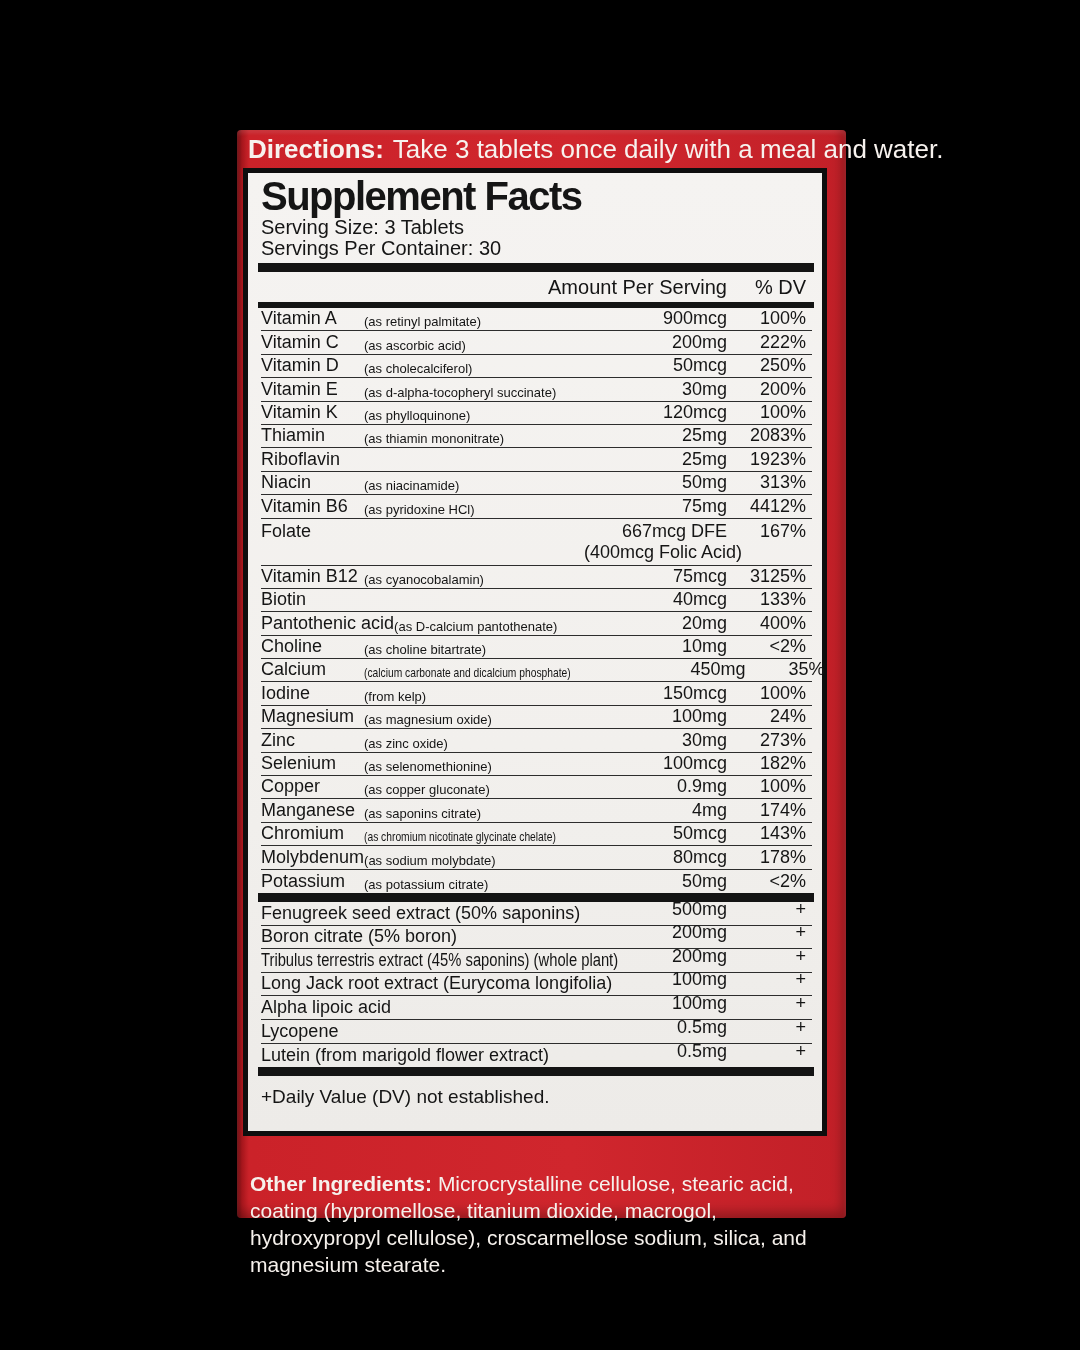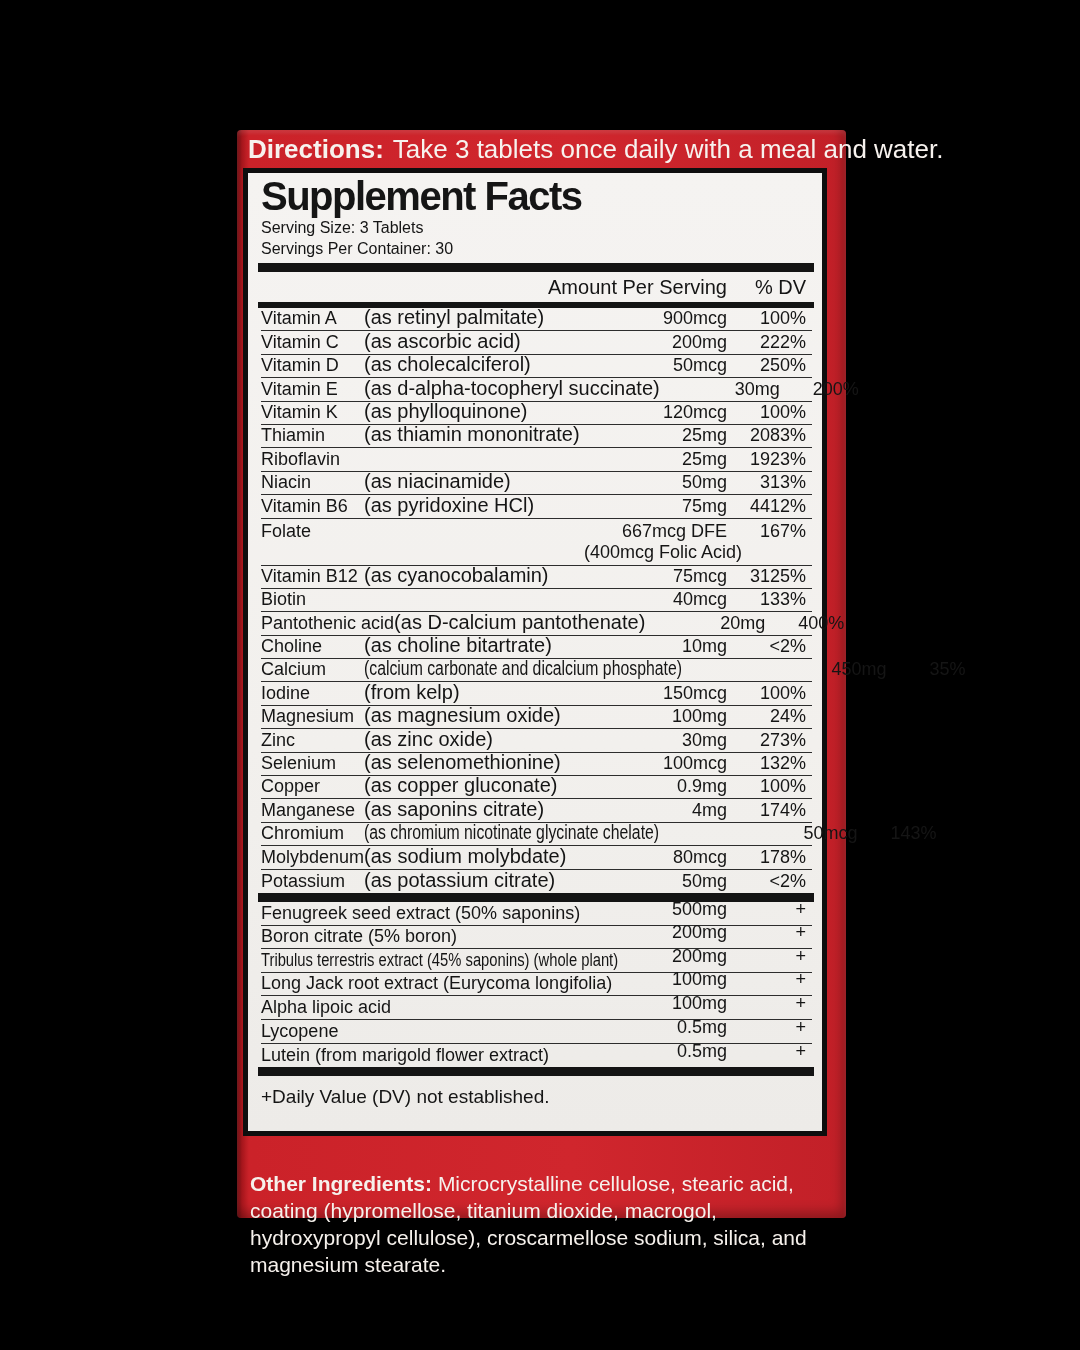--- a/index.html
+++ b/index.html
@@ -8,31 +8,31 @@
   .box{position:absolute;left:237px;top:130px;width:609px;height:1088px;border-radius:4px;
        background:linear-gradient(90deg,#6f0e12 0px,#a8171d 5px,var(--red,#cb2229) 12px,#d0262d 55%,#c22028 100%);
        box-shadow:inset -4px -6px 12px rgba(0,0,0,.28), inset 0 3px 4px rgba(255,255,255,.12);}
   .directions{position:absolute;top:0;left:11px;right:12px;height:38px;display:flex;align-items:center;
               color:#f7f2ee;font-size:26px;white-space:nowrap;}
   .directions .dlabel{font-weight:bold;margin-right:9px;}
   .panel{position:absolute;left:6px;top:38px;width:584px;height:968px;box-sizing:border-box;
          background:linear-gradient(180deg,#f5f3f1 0%,#f2f0ed 60%,#edebe8 100%);
          border:5px solid #0e0e0e;padding:0 10px 8px 13px;color:#151515;}
   .title{font-size:40px;font-weight:bold;letter-spacing:-1.5px;line-height:42px;margin-top:2px;}
-  .serv{font-size:16px;line-height:21px;}
+  .serv{font-size:20px;line-height:21px;}
   .bar{height:9px;background:#141414;margin-left:-3px;margin-right:-2px;}
   .bar.thin{height:6px;}
   .hdr{display:flex;align-items:center;height:30px;font-size:20px;}
   .hdr .spacer{flex:1;}
   .hdr .dvh{width:85px;text-align:right;padding-right:6px;box-sizing:border-box;}
   .row{display:flex;align-items:flex-end;height:23.4px;box-sizing:border-box;
        border-bottom:1.6px solid #2d2d2d;font-size:18px;padding-bottom:1px;white-space:nowrap;}
   .row:last-child{border-bottom:none;}
   .row .name{min-width:103px;flex-shrink:0;}
-  .row .detail{flex:1;font-size:20px;overflow:visible;}
+  .row .detail{flex:1;font-size:13px;overflow:visible;}
   .row .amt{width:120px;flex-shrink:0;text-align:right;}
   .row .dv{width:85px;flex-shrink:0;text-align:right;padding-right:6px;box-sizing:border-box;}
   .cond{display:inline-block;transform:scaleX(0.79);transform-origin:0 70%;}
   .cond2{display:inline-block;transform:scaleX(0.82);transform-origin:0 70%;}
   .row.two{height:47px;flex-wrap:wrap;align-content:flex-start;}
   .row.two .l1{display:flex;align-items:flex-end;width:100%;height:23px;}
   .row.two .l1 .name{flex:1;}
   .row.two .l2{width:100%;text-align:right;padding-right:70px;box-sizing:border-box;height:22px;}
   .sec2 .row{height:23.6px;}
   .sec2 .name{flex:1;min-width:0;}
@@ -174,21 +174,21 @@
           <div class="row">
             <span class="name">Zinc</span>
             <span class="detail">(as zinc oxide)</span>
             <span class="amt">30mg</span>
             <span class="dv">273%</span>
           </div>
           <div class="row">
             <span class="name">Selenium</span>
             <span class="detail">(as selenomethionine)</span>
             <span class="amt">100mcg</span>
-            <span class="dv">132%</span>
+            <span class="dv">182%</span>
           </div>
           <div class="row">
             <span class="name">Copper</span>
             <span class="detail">(as copper gluconate)</span>
             <span class="amt">0.9mg</span>
             <span class="dv">100%</span>
           </div>
           <div class="row">
             <span class="name">Manganese</span>
             <span class="detail">(as saponins citrate)</span>

